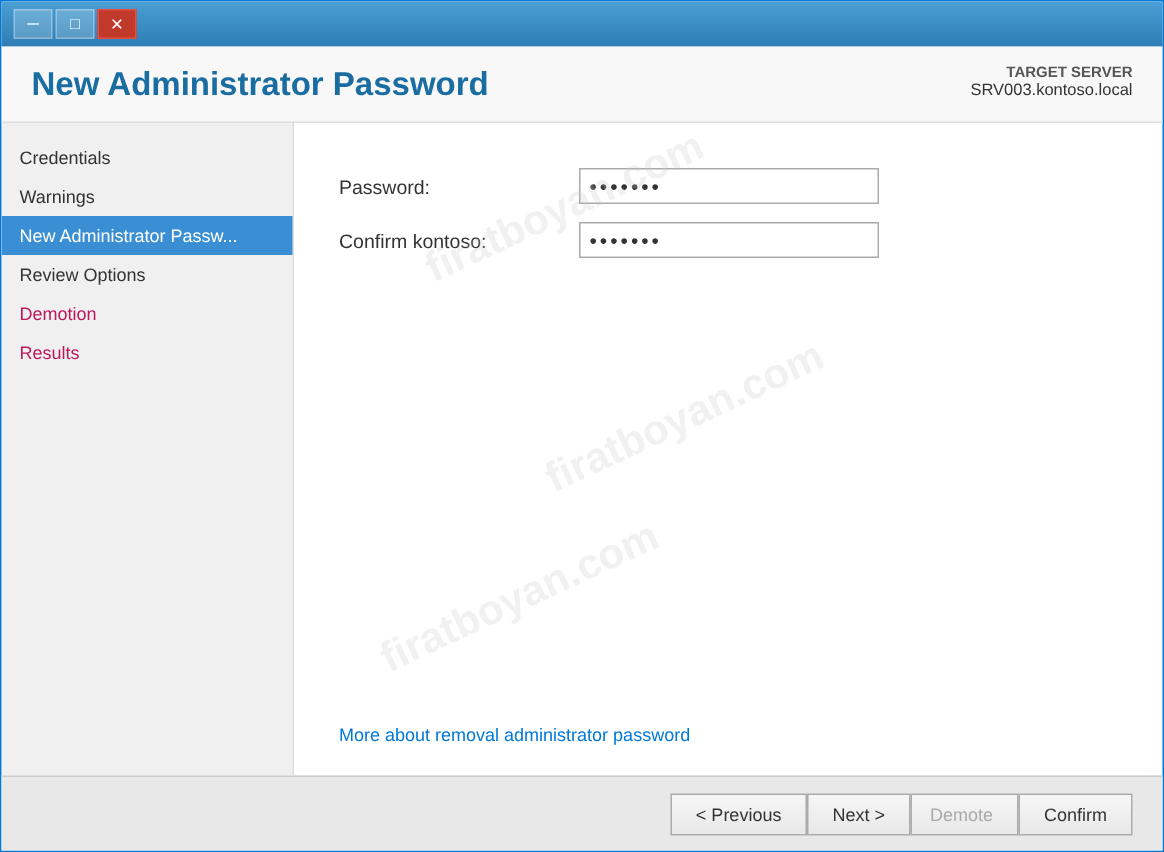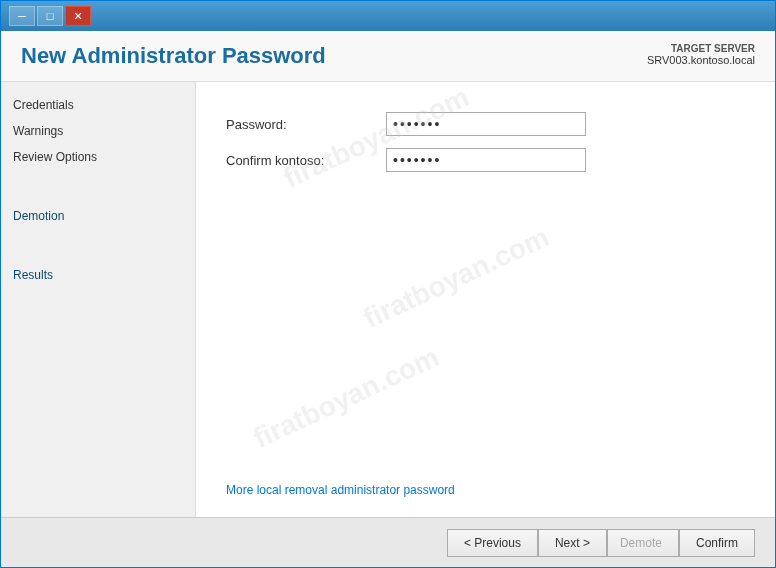--- a/index.html
+++ b/index.html
@@ -132,23 +132,22 @@
       color: #333;
       font-size: 12px;
     }
 
     .nav-item.active {
       background: #3a8fd4;
       color: white;
     }
 
     .nav-item.disabled {
-      color: #0c4a6e;
+      color: #be185d;
       cursor: default;
-      margin-top: 33px;
     }
 
     .main-content {
       flex: 1;
       padding: 20px 30px;
       display: flex;
       flex-direction: column;
       position: relative;
       overflow-y: auto;
     }
@@ -254,20 +253,23 @@
 
     <div class="main-body">
 
       <nav class="sidebar">
         <div class="nav-item">
           <span>Credentials</span>
         </div>
         <div class="nav-item">
           <span>Warnings</span>
         </div>
+        <div class="nav-item active">
+          <span>New Administrator Passw...</span>
+        </div>
         <div class="nav-item">
           <span>Review Options</span>
         </div>
         <div class="nav-item disabled">
           <span>Demotion</span>
         </div>
         <div class="nav-item disabled">
           <span>Results</span>
         </div>
       </nav>
@@ -284,21 +286,21 @@
             <label class="form-label">Password:</label>
             <input class="form-input" type="password" value="1234567" style="">
           </div>
 
           <div class="form-row">
             <label class="form-label">Confirm kontoso:</label>
             <input class="form-input" type="password" value="1234567" style="">
           </div>
         </div>
 
-        <a class="more-link" href="#">More local removal administrator password</a>
+        <a class="more-link" href="#">More about removal administrator password</a>
       </div>
     </div>
   </div>
 
   <div class="footer">
     <button class="footer-btn">&lt; Previous</button>
     <button class="footer-btn">Next &gt;</button>
     <button class="footer-btn" disabled="">Demote</button>
     <button class="footer-btn">Confirm</button>
   </div>

